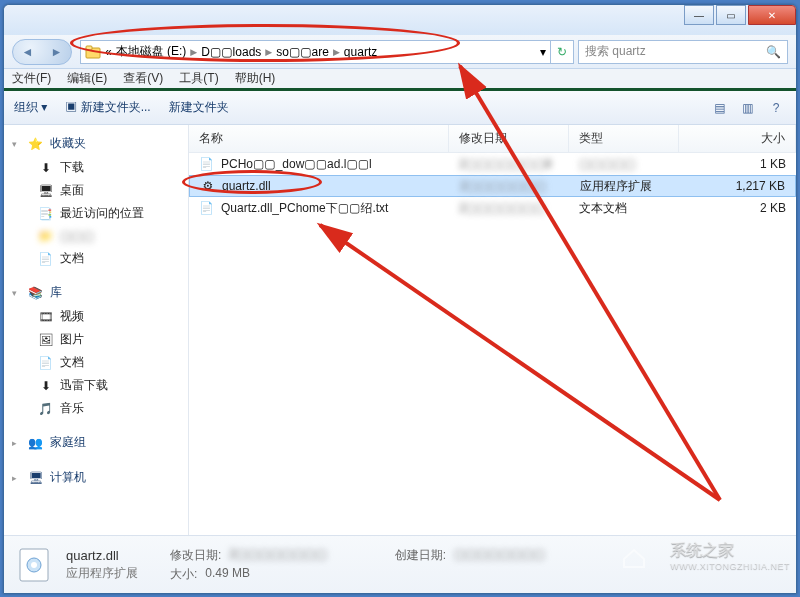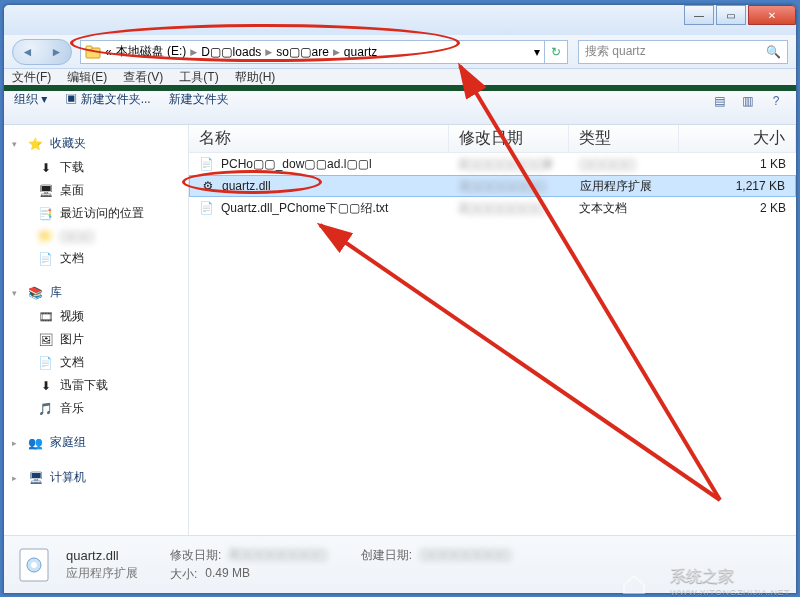--- a/index.html
+++ b/index.html
@@ -10,49 +10,49 @@
 .winbtn.close { width:48px; background: linear-gradient(#f08a7e,#d54a2e); color:#fff; border-color:#a33; border-radius:0 4px 0 0;}
 .winbtn.max,.winbtn.min{border-radius:0 0 0 0}
 .navrow { height: 34px; background: linear-gradient(#f2f6fb,#e5eef9); display:flex; align-items:center; padding:0 8px; border-bottom:1px solid #c2d5ec;}
 .navbtns { width:60px; height:26px; background:radial-gradient(circle at 30% 30%,#eaf2fb,#b9d0ea); border:1px solid #9fbee3; border-radius:14px; margin-right:8px; display:flex; align-items:center; justify-content:space-around;}
 .navbtns span{font-size:12px;color:#5c7fa8}
 .addr { flex:1; height:24px; background:#fff; border:1px solid #a4bfdf; display:flex; align-items:center; font-size:12px; padding:0 4px; gap:4px;}
 .addr .seg{display:flex;align-items:center;gap:4px;white-space:nowrap}
 .addr .sep{color:#888;font-size:9px}
 .addr .foldericon{width:16px;height:16px;display:inline-flex;align-items:center;justify-content:center}
 .refreshbox{width:24px;height:24px;border:1px solid #a4bfdf;background:#fff;margin-left:-1px;display:flex;align-items:center;justify-content:center;font-size:12px;color:#3a6}
-.searchbox { width:210px; height:24px; margin-left:10px; background:#fff; border:1px solid #a4bfdf; display:flex; align-items:center; padding:0 6px; font-size:12px; color:#888; justify-content:space-between;}
-.menubar { height:22px; background:#f0f4f9; border-bottom:6px solid #14532d; display:flex; align-items:center; padding:0 8px; gap:16px; font-size:12px; color:#333;}
-.toolbar { height:34px; background:linear-gradient(#f7fafd,#e7eef8); border-bottom:1px solid #cfdcec; display:flex; align-items:flex-start; padding:0 10px; gap:18px; font-size:12px; color:#1a3e6e;}
+.searchbox { width:210px; height:24px; margin-left:4px; background:#fff; border:1px solid #a4bfdf; display:flex; align-items:center; padding:0 6px; font-size:12px; color:#888; justify-content:space-between;}
+.menubar { height:22px; background:#f0f4f9; border-bottom:3px solid #14532d; display:flex; align-items:center; padding:0 8px; gap:16px; font-size:12px; color:#333;}
+.toolbar { height:34px; background:linear-gradient(#f7fafd,#e7eef8); border-bottom:1px solid #cfdcec; display:flex; align-items:center; padding:0 10px; gap:18px; font-size:12px; color:#1a3e6e;}
 .toolbar .right{margin-left:auto;display:flex;gap:8px;align-items:center}
 .toolbar .iconbtn{width:20px;height:20px;display:flex;align-items:center;justify-content:center;color:#4a6a9a;border:1px solid transparent}
 .body { display:flex; height: calc(100% - 30px - 34px - 22px - 34px - 58px); }
 .sidebar { width:185px; background:#fff; border-right:1px solid #e2e8f0; overflow:auto; padding:6px 0; font-size:12px;}
 .side-group-label{display:flex;align-items:center;gap:6px;padding:4px 8px;color:#1a3e6e}
 .side-item{display:flex;align-items:center;gap:6px;padding:3px 8px 3px 34px;color:#222;cursor:default}
 .side-spacer{height:10px}
 .chev{width:10px;display:inline-block;color:#999;font-size:9px}
 .sicon{width:16px;height:16px;display:inline-flex;align-items:center;justify-content:center}
 .content { flex:1; display:flex; flex-direction:column; }
-.cols { height:28px; display:flex; align-items:center; font-size:16px; color:#333; border-bottom:1px solid #e6ecf3; background:linear-gradient(#fdfefe,#f2f6fa);}
+.cols { height:28px; display:flex; align-items:center; font-size:12px; color:#333; border-bottom:1px solid #e6ecf3; background:linear-gradient(#fdfefe,#f2f6fa);}
 .cols div{padding:0 10px; border-right:1px solid #e6ecf3; height:100%; display:flex; align-items:center}
 .c-name{width:260px}.c-date{width:120px}.c-type{width:110px}.c-size{flex:1;justify-content:flex-end}
 .rows{flex:1;position:relative}
 .row{display:flex;align-items:center;height:22px;font-size:12px;color:#222}
 .row.selected{background:#cde6ff;border:1px solid #8fc0f0}
 .row .cell{padding:0 10px;overflow:hidden;white-space:nowrap}
 .row .c-name{display:flex;align-items:center;gap:6px}
 .row .c-size{text-align:right}
 .ficon{width:16px;height:16px;display:inline-flex;align-items:center;justify-content:center}
 .blurred{filter:blur(3px);color:#666}
 .details { height:58px; border-top:1px solid #d9e2ee; background:linear-gradient(#f6f9fc,#eef3f9); display:flex; align-items:center; padding:6px 10px; gap:12px; font-size:12px; color:#333;}
 .details .bigicon{width:40px;height:40px}
 .details .meta{display:flex;flex-direction:column;gap:2px}
 .details .row2{display:flex;gap:8px;color:#666}
-.watermark{position:absolute;right:10px;bottom:0;color:rgba(255,255,255,.45);font-size:14px;display:flex;align-items:flex-end;gap:22px;text-shadow:0 1px 1px rgba(0,0,0,.3)}
+.watermark{position:absolute;right:10px;bottom:26px;color:rgba(255,255,255,.45);font-size:14px;display:flex;align-items:flex-end;gap:22px;text-shadow:0 1px 1px rgba(0,0,0,.3)}
 
 .anno{position:absolute;pointer-events:none;z-index:50}
 .ellipse{border:3px solid #d92a1c;border-radius:50%}
 .arrow{position:absolute;z-index:49;pointer-events:none}
 </style>
 </head>
 <body>
 
 <div class="window">
 
@@ -225,21 +225,21 @@
         </svg>
     </div>
     <div class="meta">
       <div style="font-size:13px">quartz.dll</div>
       <div style="color:#777">应用程序扩展</div>
     </div>
     <div class="meta" style="margin-left:20px">
       <div class="row2">
           <span>修改日期:</span>
           <span class="blurred">2▢▢▢▢▢▢▢▢</span>
-        <span style="margin-left:26px">创建日期:</span>
+        <span style="margin-left:60px">创建日期:</span>
           <span class="blurred">▢▢▢▢▢▢▢▢</span>
         </div>
       <div class="row2">
           <span>大小:</span>
           <span>0.49 MB</span>
         </div>
     </div>
   </div>
 
 </div>

